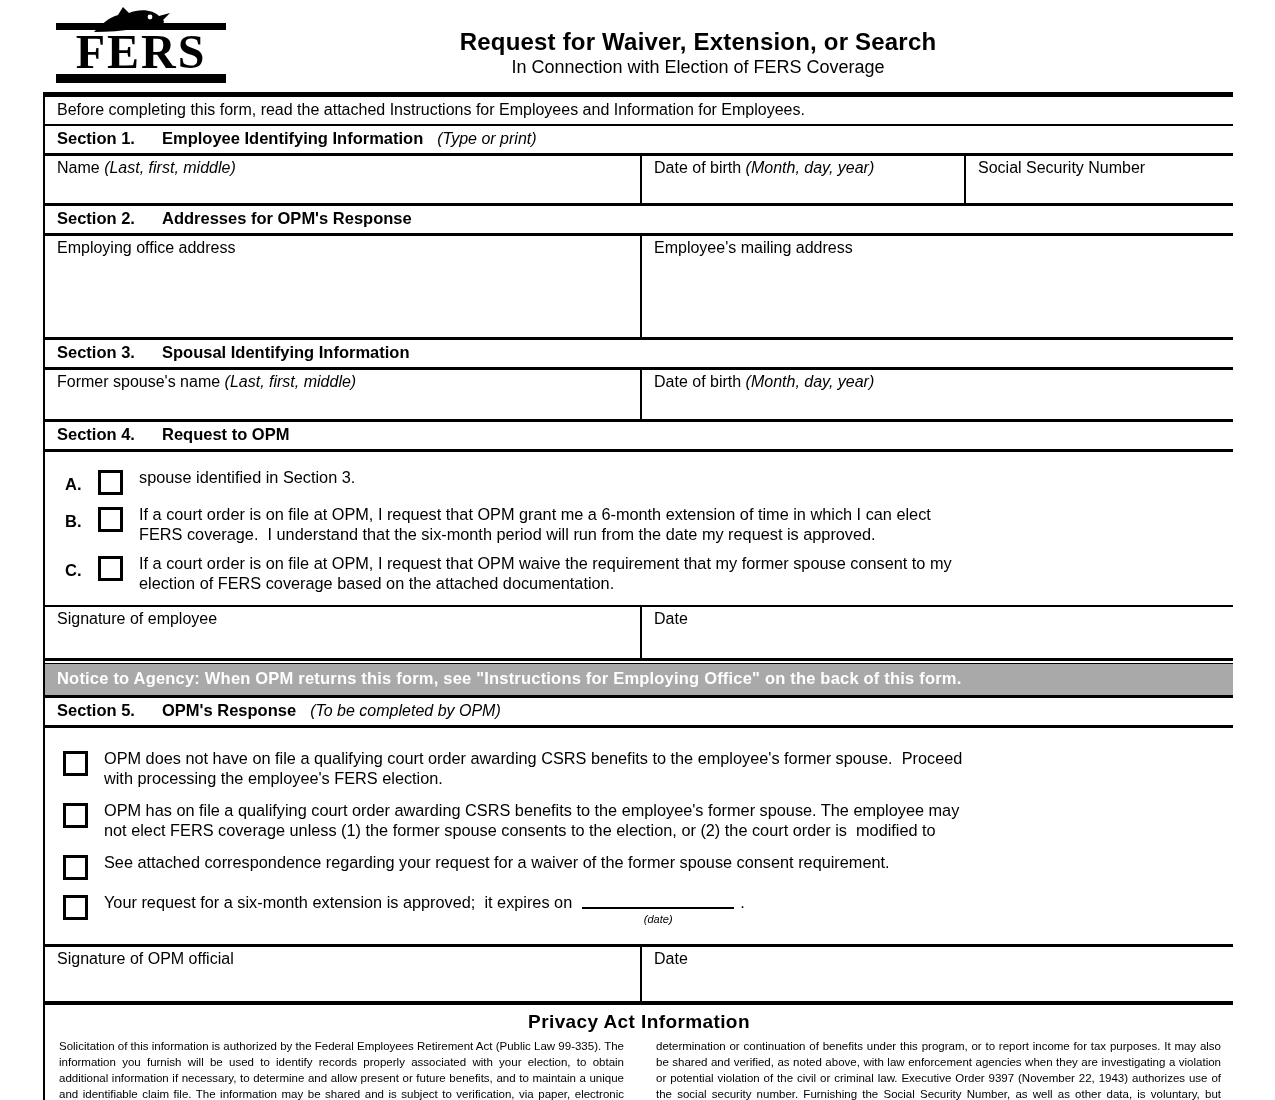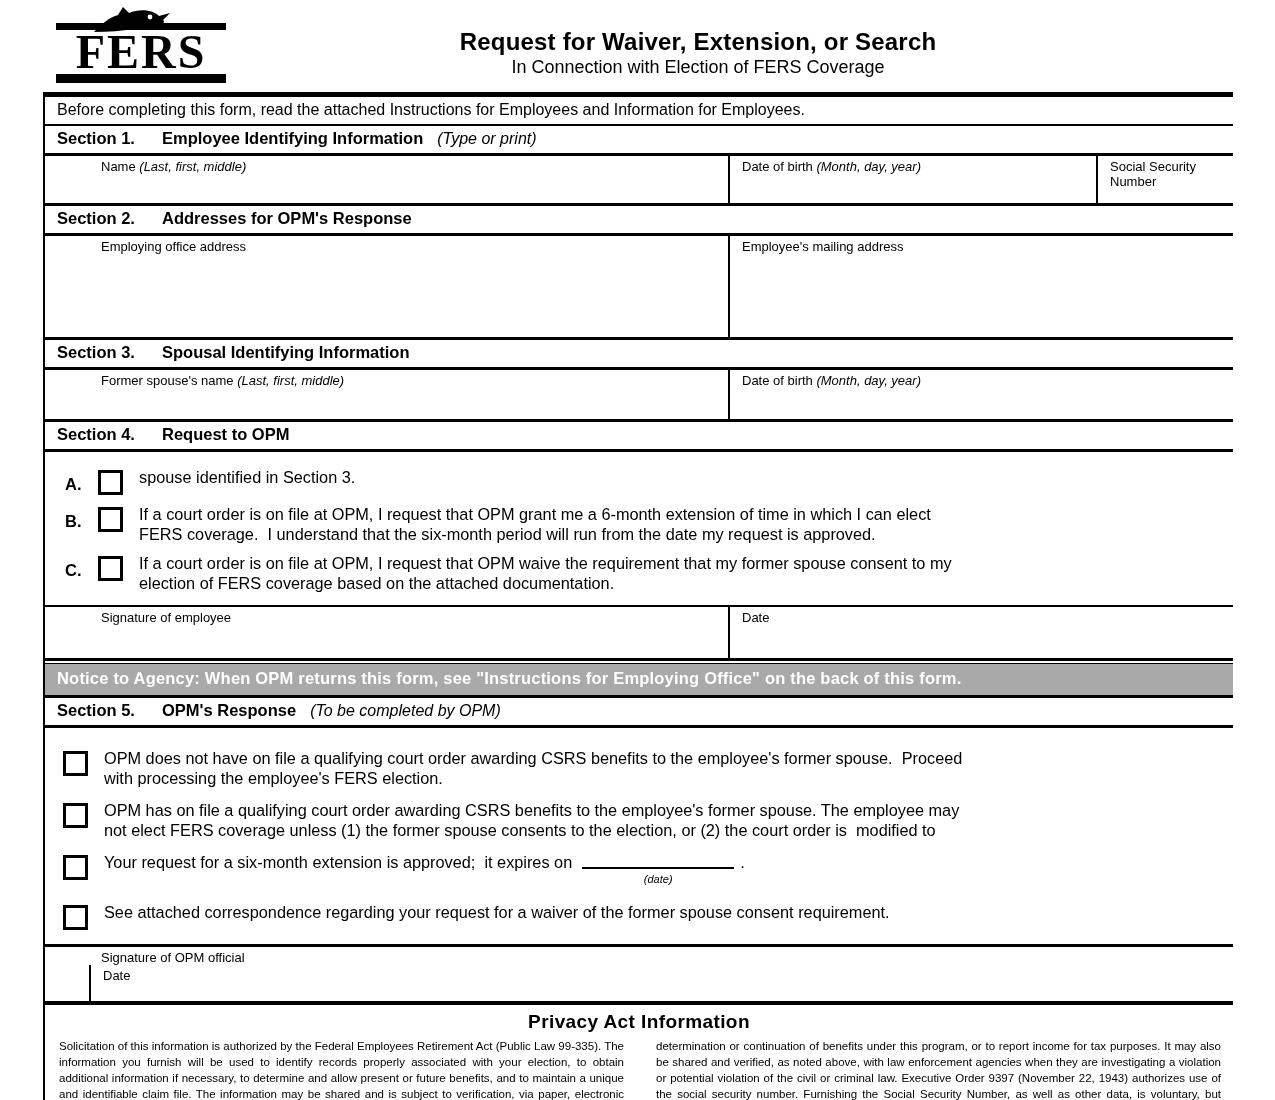--- a/index.html
+++ b/index.html
@@ -25,21 +25,21 @@
   .form-subtitle { font-size:18px; margin-top:1px; }
 
   
   .form-body { border-top:5px solid #000; border-left:2px solid #000; border-bottom:4px solid #000; }
   .intro-row { font-size:16px; padding:4px 6px 5px 12px; border-bottom:2px solid #000; }
   .sec-header { padding:3px 6px 5px 12px; font-size:16.5px; border-bottom:3px solid #000; }
   .sec-label { font-weight:bold; display:inline-block; min-width:105px; }
   .sec-title { font-weight:bold; }
   .sec-note { font-style:italic; margin-left:14px; font-size:16px; }
   .cells { display:flex; border-bottom:3px solid #000; }
-  .cell { font-size:13px; padding:3px 8px 0 12px;margin-left:44px; }
+  .cell { font-size:16px; padding:3px 8px 0 12px; }
   .cell + .cell { border-left:2px solid #000; }
   .hint { font-style:italic; }
   .c-name { width:595px; }
   .c-dob  { width:324px; }
   .c-ssn  { flex:1; }
   .c-half { width:595px; }
   .c-rest { flex:1; }
   .h-s1 { height:50px; }
   .h-s2 { height:104px; }
   .h-s3 { height:52px; }
@@ -198,35 +198,35 @@
       <div class="check-item-5">
         <div class="cb cb-noletter"></div>
         <div class="check-text">
           <div class="check-line">OPM has on file a qualifying court order awarding CSRS benefits to the employee's former spouse. The employee may</div>
           <div class="check-line">not elect FERS coverage unless (1) the former spouse consents to the election, or (2) the court order is  modified to</div>
         </div>
       </div>
       <div class="check-item-5">
         <div class="cb cb-noletter"></div>
         <div class="check-text">
+          <div class="check-line">See attached correspondence regarding your request for a waiver of the former spouse consent requirement.</div>
+        </div>
+      </div>
+      <div class="check-item-5">
+        <div class="cb cb-noletter"></div>
+        <div class="check-text">
           <span class="check-line">Your request for a six-month extension is approved;  it expires on</span><span class="date-wrap">
               <span class="date-line"></span>
               <span class="date-hint">(date)</span>
             </span><span>.</span>
         </div>
       </div>
-      <div class="check-item-5">
-        <div class="cb cb-noletter"></div>
-        <div class="check-text">
-          <div class="check-line">See attached correspondence regarding your request for a waiver of the former spouse consent requirement.</div>
-        </div>
-      </div>
-    </div>
-
-    <div class="cells h-sig" style="border-bottom:none;flex-direction:column;">
+    </div>
+
+    <div class="cells h-sig" style="border-bottom:none;">
       <div class="cell c-half">
         <span>Signature of OPM official</span>
       </div>
       <div class="cell c-rest">
         <span>Date</span>
       </div>
     </div>
 
   </div>
 

